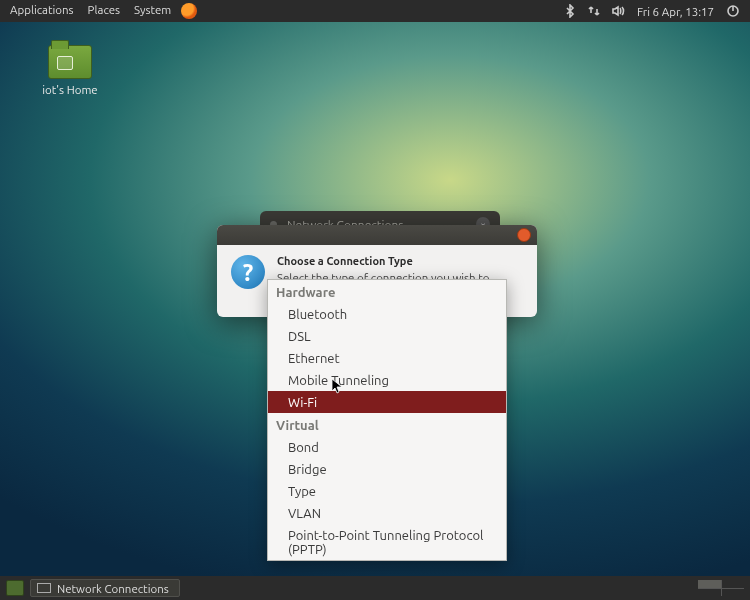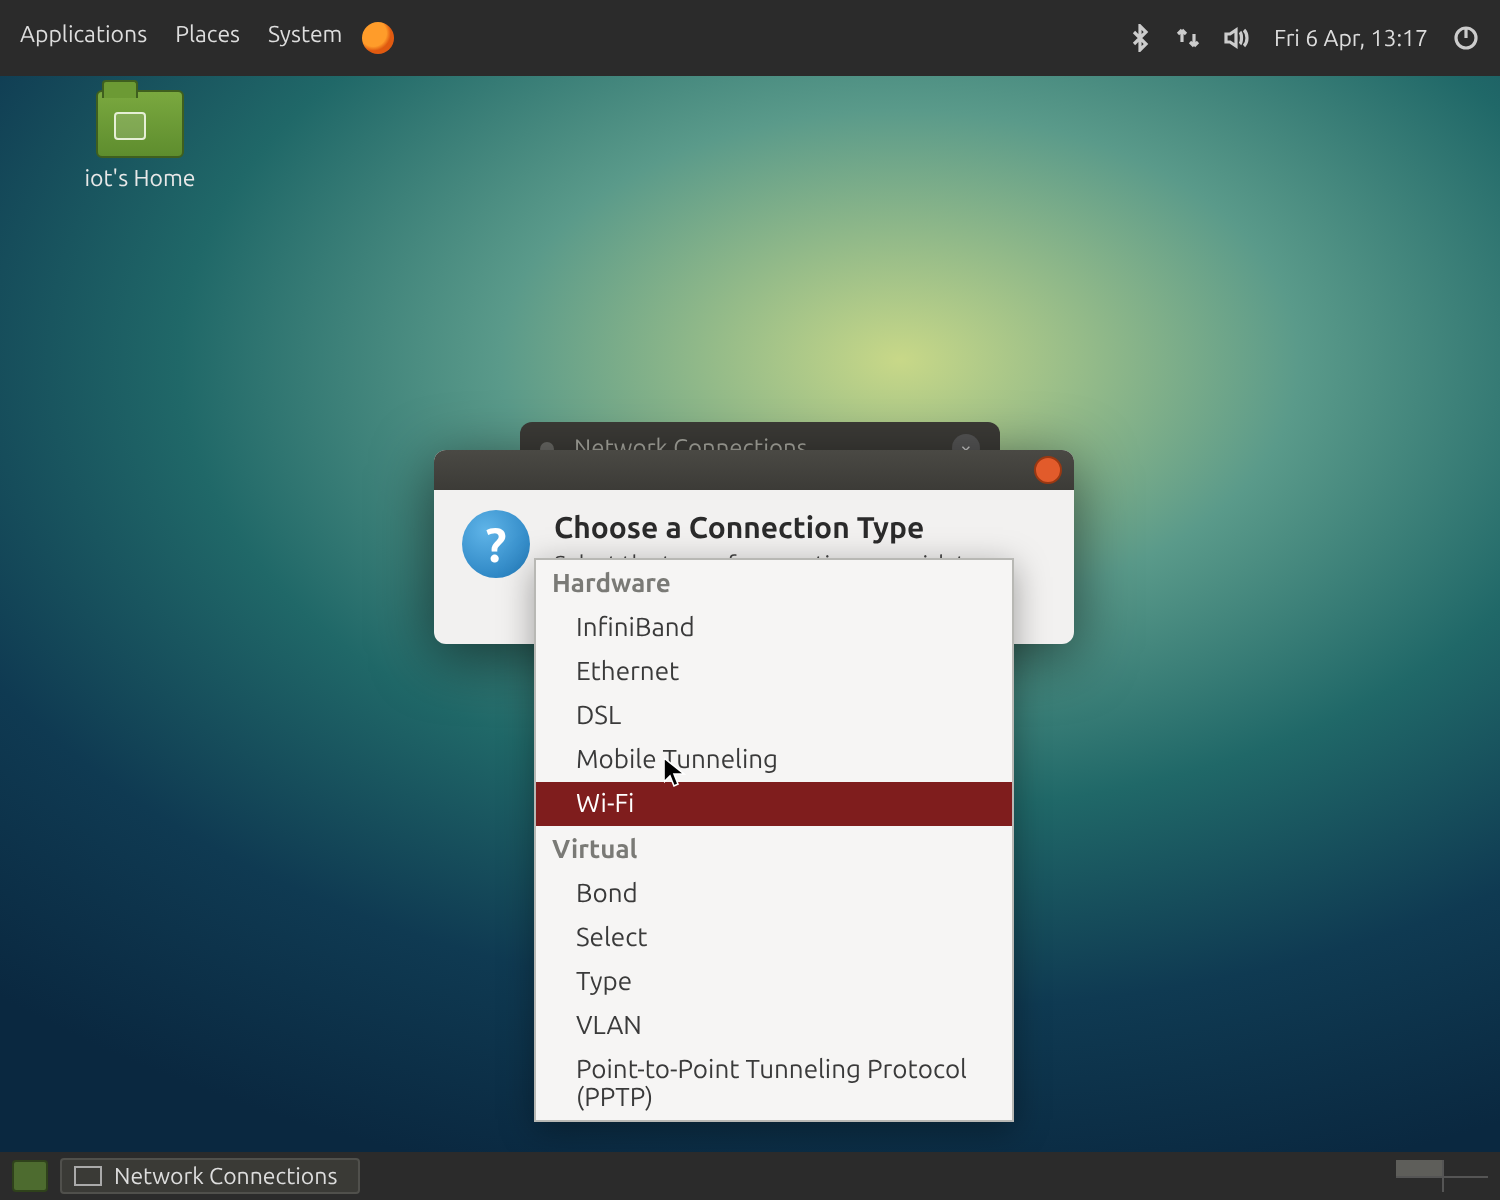--- a/index.html
+++ b/index.html
@@ -9,21 +9,21 @@
     font-size: 12px;
     overflow: hidden;
     background: radial-gradient(ellipse 800px 500px at 60% 30%,
       #c8d888 0%, #5a9a8a 25%, #206868 45%, #0f3a52 65%, #0a2840 85%);
     position: relative;
     color: #222;
   }
 
   
   .top-panel {
-    position: absolute; top: 0; left: 0; right: 0; height: 38px;
+    position: absolute; top: 0; left: 0; right: 0; height: 22px;
     background: #2b2b2b;
     display: flex; align-items: center;
     color: #ddd;
     font-size: 11.5px;
     padding: 0 4px;
   }
   .top-panel .menus { display: flex; gap: 2px; }
   .top-panel .menus span { padding: 0 6px; cursor: pointer; }
   .firefox-icon {
     width: 16px; height: 16px; margin-left: 2px;
@@ -97,21 +97,21 @@
     background:#e25b2b; border:1px solid #9a3812;
   }
   .dialog-body { padding: 10px 14px 12px 14px; display:flex; gap:12px; }
   .q-icon {
     width:34px; height:34px; border-radius:50%;
     background: radial-gradient(circle at 35% 30%, #5fb4e8, #1d77b8);
     color:#fff; font-size:24px; font-weight:700;
     display:flex; align-items:center; justify-content:center;
     flex:0 0 34px;
   }
-  .dialog-heading { font-weight:700; font-size:15px; color:#2b2b2b; margin-bottom:4px;}
+  .dialog-heading { font-weight:700; font-size:11px; color:#2b2b2b; margin-bottom:4px;}
   .dialog-sub { font-size:11.5px; color:#444; margin-bottom:8px;}
 
   
   .dropdown {
     position: absolute; top: 54px; left: 50px; width: 240px;
     background:#f6f5f4;
     border:1px solid #b8b8b4;
     box-shadow: 0 4px 16px rgba(0,0,0,0.35);
     font-size:13px;
     color:#3a3a3a;
@@ -212,29 +212,29 @@
   <div class="dialog-body">
     <div class="q-icon">?</div>
     <div style="flex:1">
       <div class="dialog-heading">Choose a Connection Type</div>
       <div class="dialog-sub">Select the type of connection you wish to create.</div>
     </div>
   </div>
 
   <div class="dropdown">
     <div class="grp-header">Hardware</div>
-    <div class="item">InfiniBand</div>
+    <div class="item">Bluetooth</div>
+    <div class="item">DSL</div>
     <div class="item">Ethernet</div>
-    <div class="item">DSL</div>
     <div class="item">Mobile Tunneling</div>
     <div class="item selected">Wi-Fi</div>
 
     <div class="grp-header">Virtual</div>
     <div class="item">Bond</div>
-    <div class="item">Select</div>
+    <div class="item">Bridge</div>
     <div class="item">Type</div>
     <div class="item">VLAN</div>
 
     <div class="item">Point-to-Point Tunneling Protocol (PPTP)</div>
   </div>
 </div>
 
 <div class="cursor">
   <svg viewBox="0 0 12 16">
       <path d="M0 0l0 12 3-3 2 5 2-1-2-5 5 0z" fill="#000" stroke="#fff" stroke-width="0.8"></path>

